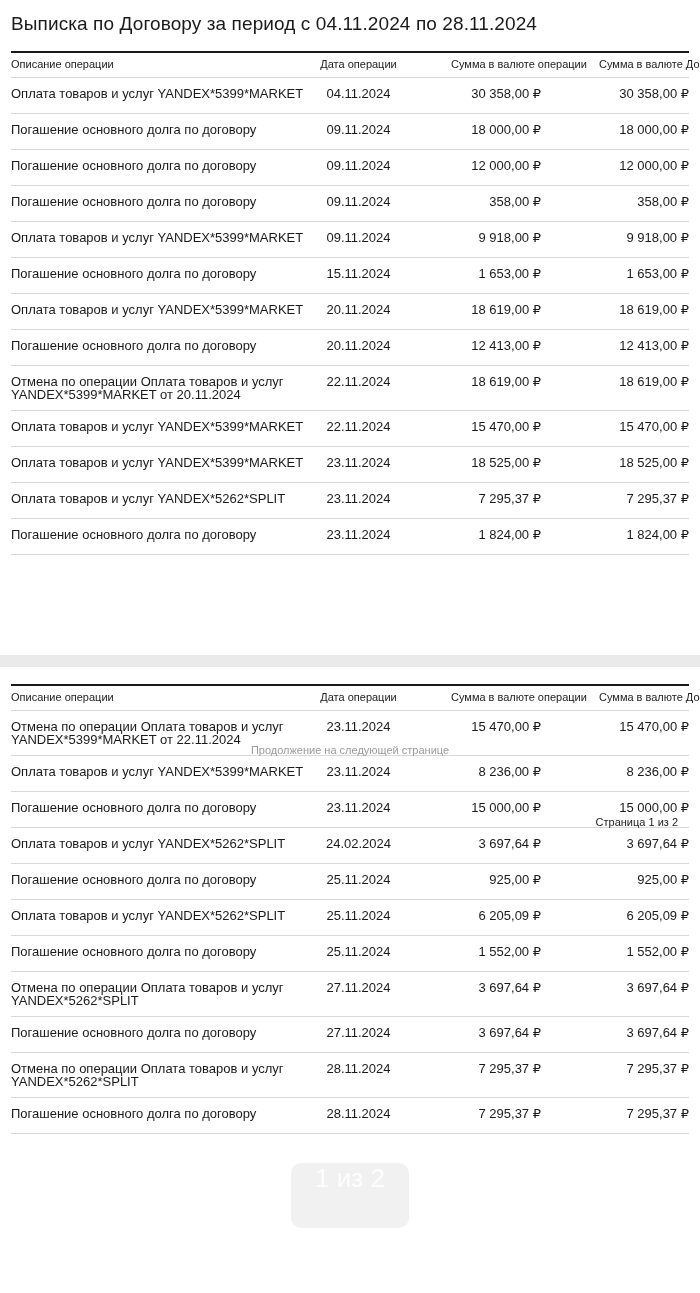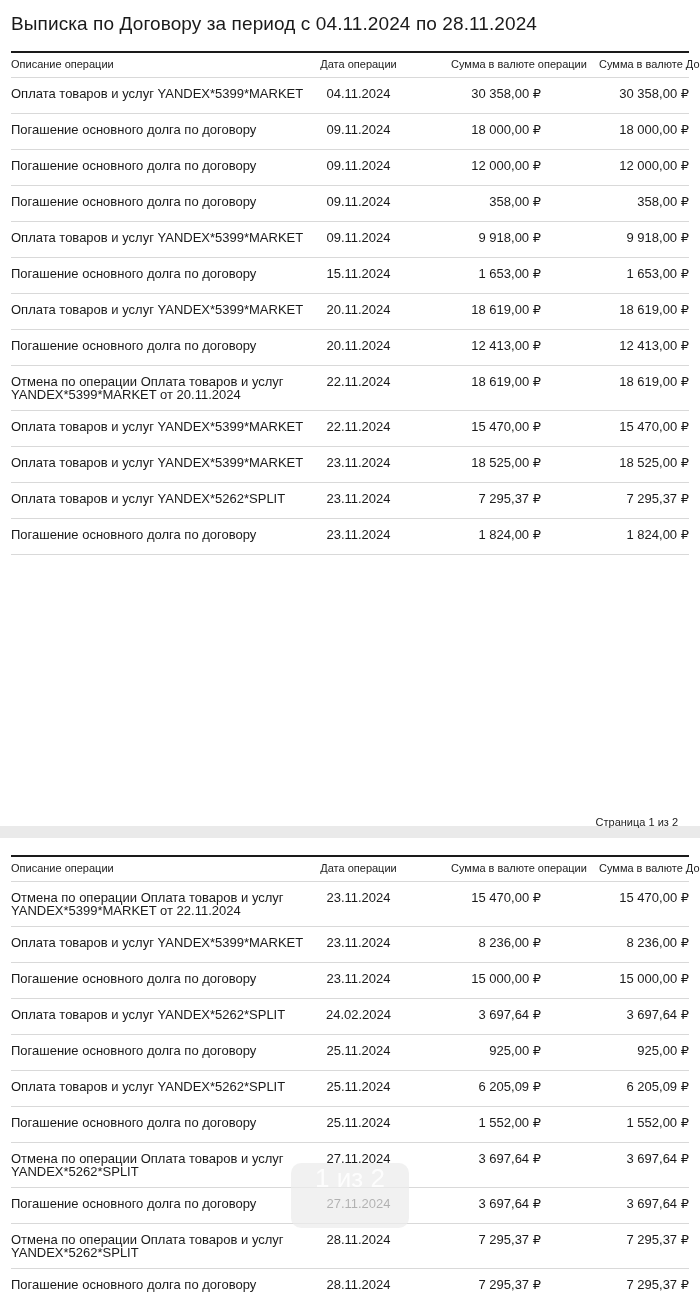--- a/index.html
+++ b/index.html
@@ -7,21 +7,21 @@
     --separator:#d9d9d9; --header_border:#1a1a1a; --page_gap:#eaeaea;
     --overlay_bg:rgba(235,235,235,0.72); --overlay_text:rgba(255,255,255,0.85);
   }
   *{margin:0;padding:0;box-sizing:border-box;}
   html,body{background:#ffffff;}
   body{
     width:700px;height:1293px;overflow:hidden;position:relative;
     font-family:"Liberation Sans","DejaVu Sans",sans-serif;
     color:var(--text);
   }
-  .page1{position:relative;height:826px;padding:12px 11px 0;}
+  .page1{position:relative;height:655px;padding:12px 11px 0;}
   .page2{padding:17px 11px 0;}
   .doc-title{font-size:19px;line-height:24px;font-weight:400;color:var(--text);letter-spacing:.1px;}
   table.stmt{width:100%;border-collapse:collapse;table-layout:fixed;margin-top:15px;}
   table.stmt thead th{
     border-top:2px solid var(--header_border);
     border-bottom:1px solid var(--separator);
     padding:5px 0 6px;font-size:11px;line-height:13px;font-weight:400;
     color:var(--header_text);vertical-align:top;margin-left:24px;
   }
   table.stmt td{
@@ -141,20 +141,21 @@
         </tr>
         <tr>
           <td class="c-desc">Погашение основного долга по договору</td>
           <td class="c-date">23.11.2024</td>
           <td class="c-amt1">1 824,00 ₽</td>
           <td class="c-amt2">1 824,00 ₽</td>
         </tr>
       </tbody>
   </table>
 
+  <div class="continuation">Продолжение на следующей странице</div>
   <div class="page-label">Страница 1 из 2</div>
 </div>
 
 <div class="page-gap"></div>
 
 <div class="page2">
   <table class="stmt" style="margin-top:0">
     <thead>
       <tr>
         <th class="c-desc">Описание операции</th>

